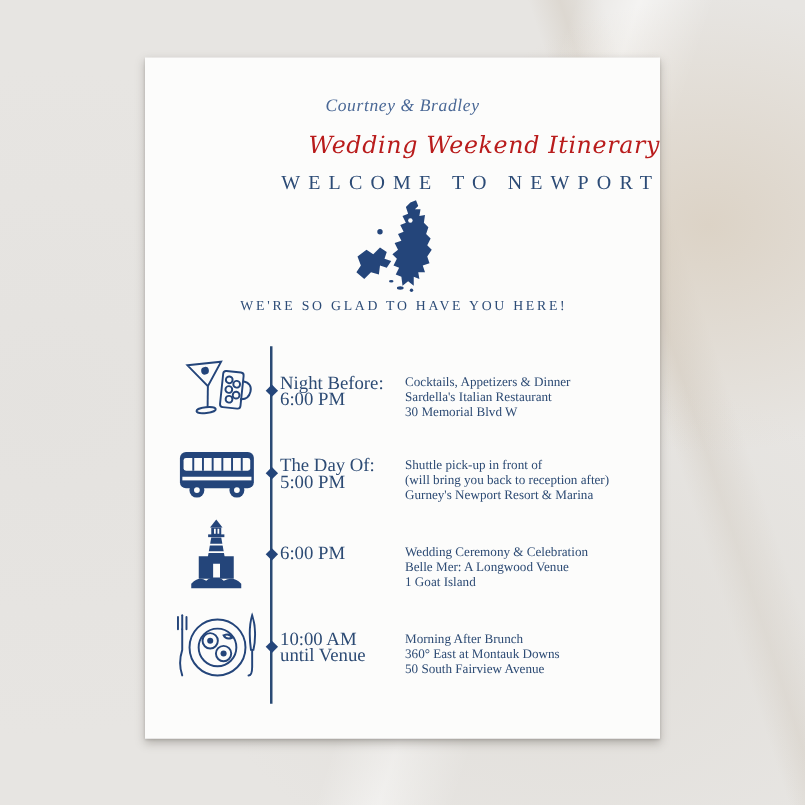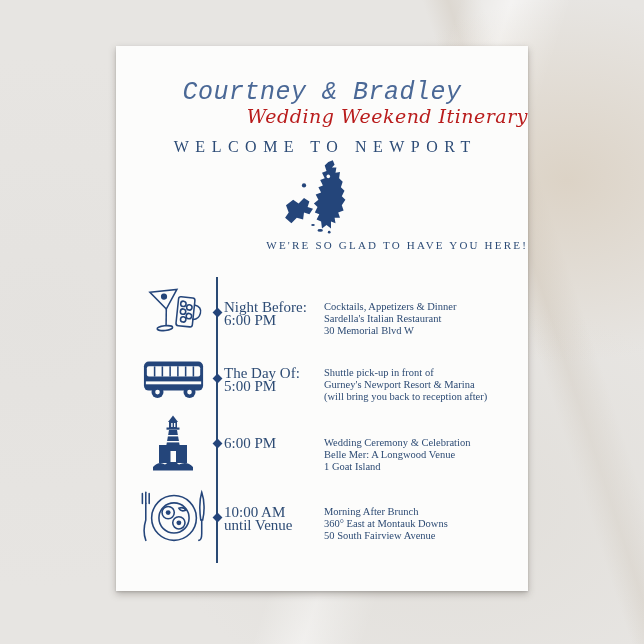--- a/index.html
+++ b/index.html
@@ -15,36 +15,36 @@
     font-family:"Liberation Serif", serif;
   }
   .card{
     position:absolute; left:116px; top:46px; width:412px; height:545px;
     background:#fcfcfb;
     box-shadow:0 3px 7px rgba(95,90,82,0.38), 0 1px 2px rgba(0,0,0,0.14);
   }
   .card *{position:absolute;}
   .names{
     left:0; top:32px; width:100%; text-align:center;
-    font-family:Liberation Mono, monospace; font-style:italic;
-    font-size:25px; color:#4a6896; letter-spacing:0.5px;
+    font-family:Liberation Serif, serif; font-style:italic;
+    font-size:14px; color:#4a6896; letter-spacing:0.5px;
   }
   .subtitle{
     left:0; top:59px; width:100%; text-align:right;
     font-family:"DejaVu Serif", serif; font-style:italic;
     font-size:19px; color:#b91c1c; letter-spacing:0.5px;
   }
   .welcome{
-    left:0; top:92px; width:100%; text-align:center;
+    left:0; top:92px; width:100%; text-align:right;
     font-size:16px; color:#2c4b76; letter-spacing:6.5px; text-indent:6.5px;
     font-weight:400;
   }
   .map{ left:50%; top:112px; transform:translateX(-50%); }
   .tagline{
-    left:0; top:193px; width:100%; text-align:right;
+    left:0; top:193px; width:100%; text-align:center;
     font-size:11px; color:#2c4b76; letter-spacing:2.2px; text-indent:2.2px;
   }
   .tl-line{ left:100px; top:231px; width:1.5px; height:286px; background:#2a4a74; }
   .row{ left:0; width:100%; height:0; }
   .row .marker{
     left:97.5px; top:-3.5px; width:7px; height:7px;
     background:#24457a; transform:rotate(45deg);
   }
   .row .icon{ transform:translateY(-50%); top:0; }
   .row .labels{ left:108px; top:-11.5px; font-size:15px; line-height:13px; color:#2d4b74; white-space:nowrap; }
@@ -128,22 +128,22 @@
       <circle cx="16" cy="37.5" r="2.4" fill="#fcfcfb"></circle>
       <circle cx="49" cy="37.5" r="6.2" fill="#24457a"></circle>
       <circle cx="49" cy="37.5" r="2.4" fill="#fcfcfb"></circle>
     </svg>
     <div class="labels">
       <div>The Day Of:</div>
       <div>5:00 PM</div>
     </div>
     <div class="details">
       <div>Shuttle pick-up in front of</div>
+      <div>(will bring you back to reception after)</div>
       <div>Gurney's Newport Resort &amp; Marina</div>
-      <div>(will bring you back to reception after)</div>
     </div>
   </div>
 
   <div class="row single" style="top:397px;">
     <div class="marker"></div>
     <svg class="icon" style="left:33px;" width="48" height="58" viewBox="0 0 48 58">
       <g fill="#24457a">
         <path d="M19 8 L24 1.5 L29 8 Z"></path>
         <rect x="20" y="8" width="8" height="6"></rect>
         <rect x="17.5" y="13.5" width="13" height="2.2"></rect>

